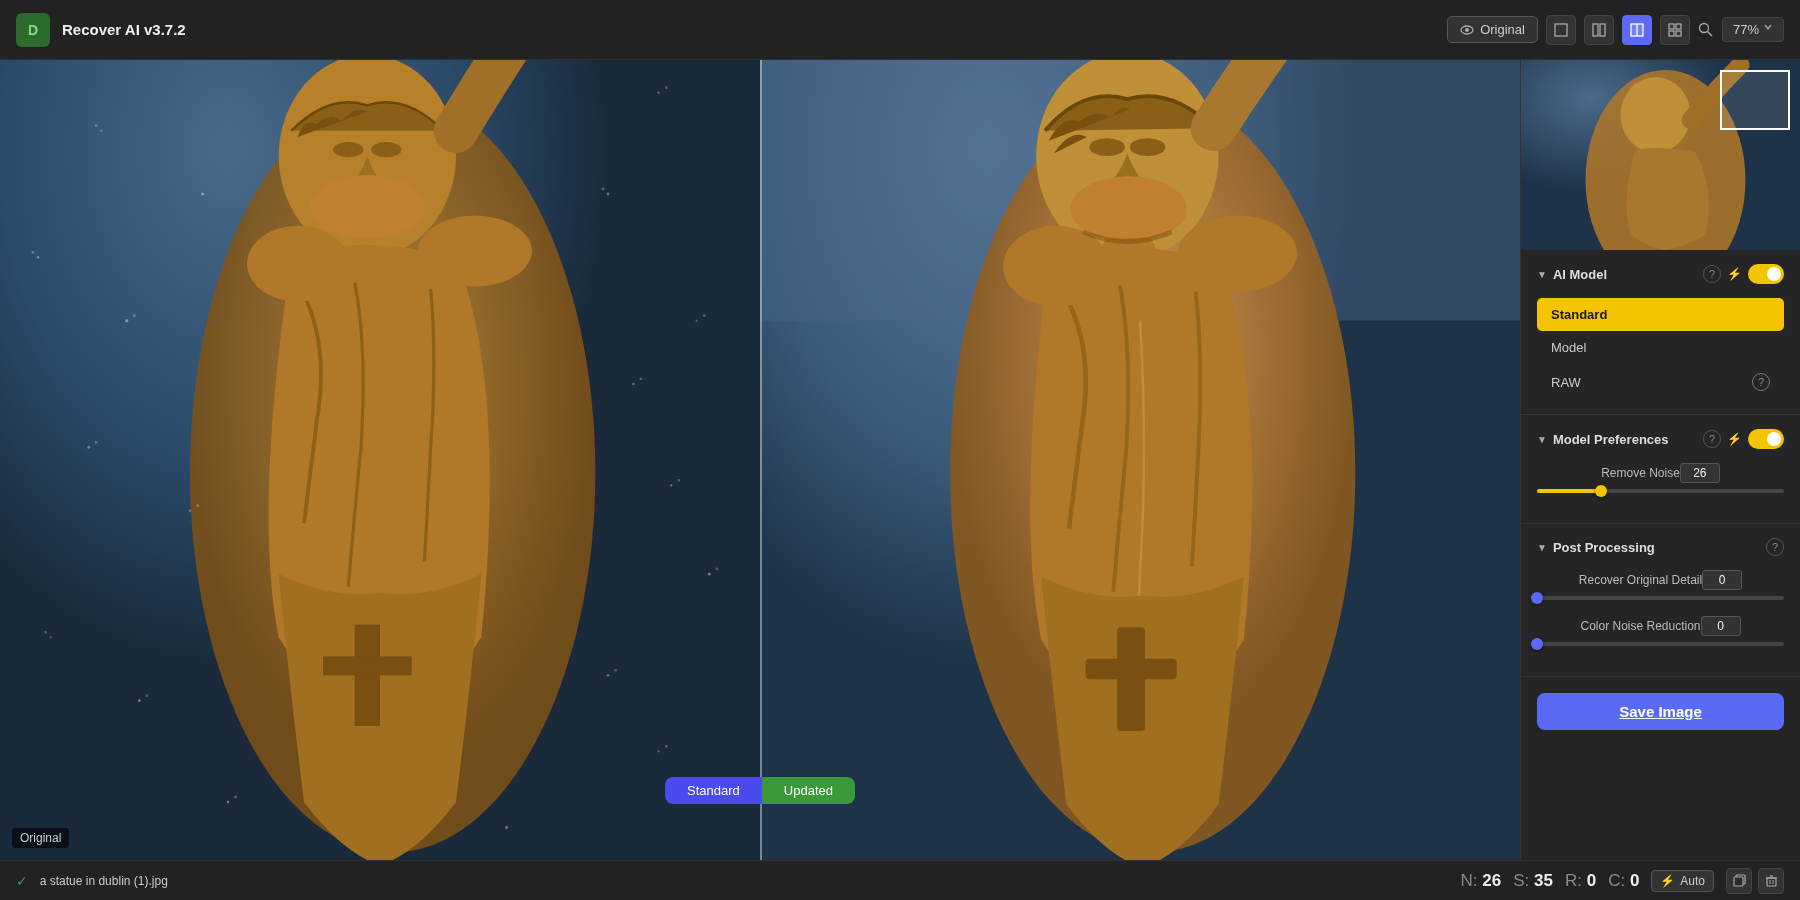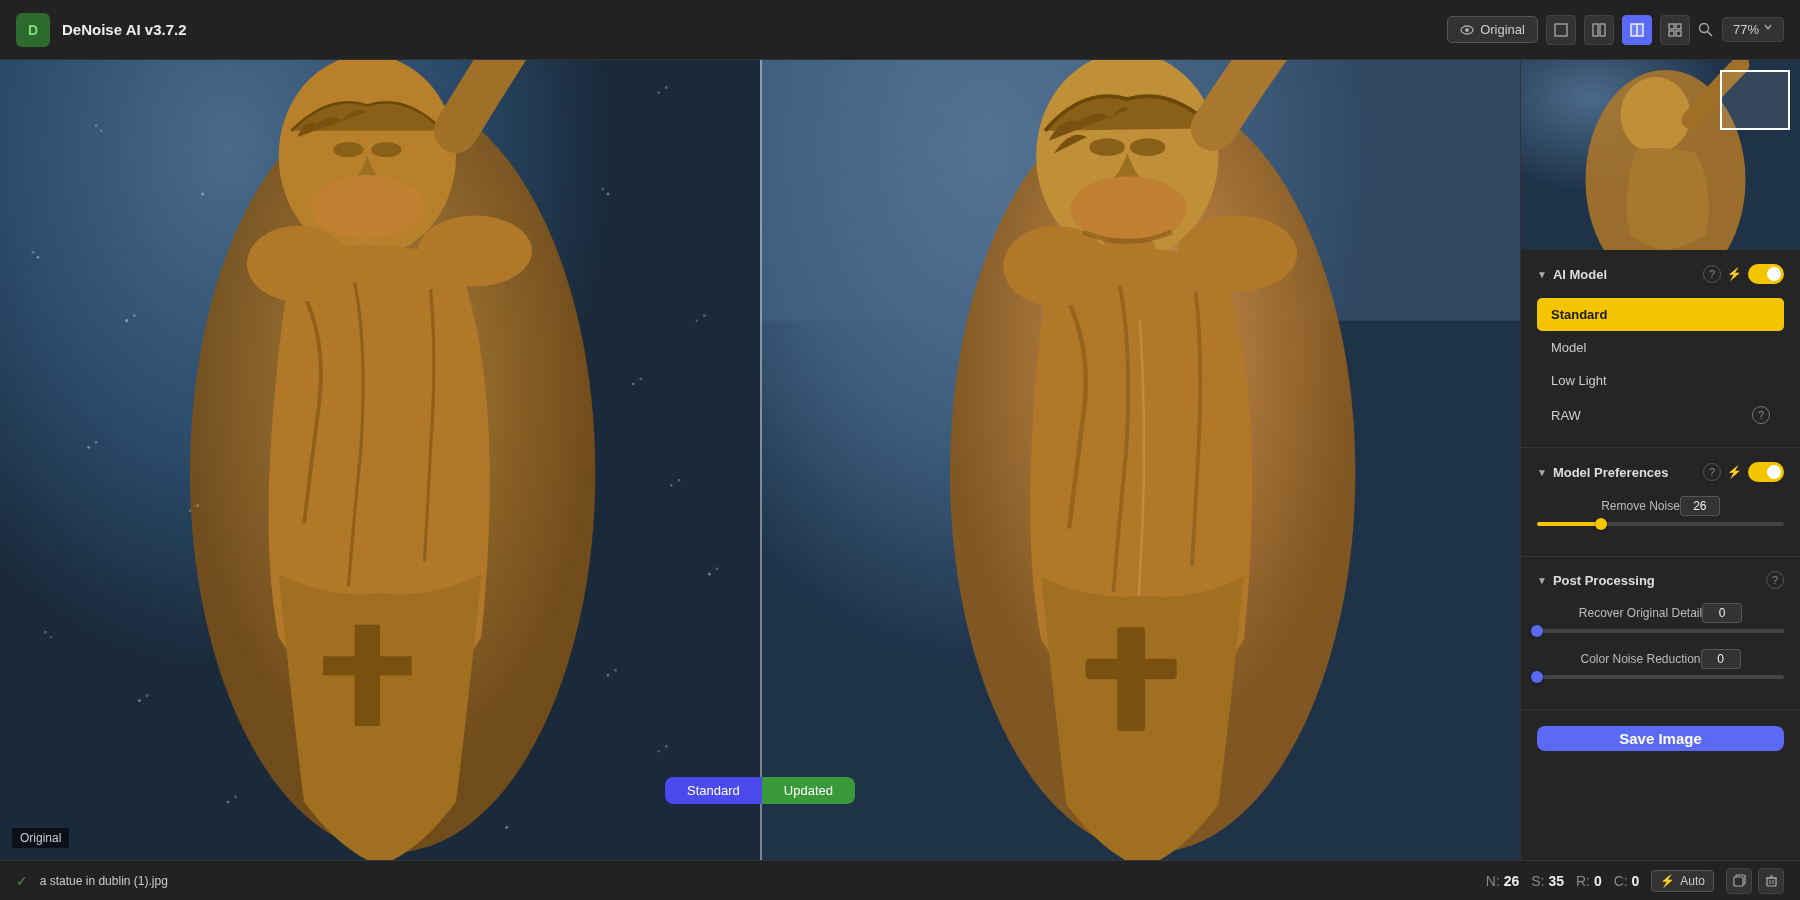--- a/index.html
+++ b/index.html
@@ -151,21 +151,21 @@
     .status-check {
       color: #4a9a4a;
       font-size: 14px;
     }
     .status-filename {
       font-size: 12px;
       color: #ccc;
     }
     .status-spacer { flex: 1; }
     .status-params {
-      font-size: 14px;
+      font-size: 17px;
       color: #aaa;
       display: flex;
       gap: 12px;
     }
     .status-param span:first-child { color: #888; }
     .status-param span:last-child { color: #eee; font-weight: 600; }
     .status-auto {
       background: #333;
       border: 1px solid #555;
       border-radius: 4px;
@@ -405,41 +405,42 @@
 
     
     .save-btn {
       margin: 16px;
       background: #5a6af5;
       border: none;
       color: #fff;
       font-size: 15px;
       font-weight: 600;
       border-radius: 8px;
-      padding: 4px;
+      padding: 10px;
       width: calc(100% - 32px);
       cursor: pointer;
+      text-decoration: underline;
     }
 
     
     .statue-left, .statue-right {
       width: 100%;
       height: 100%;
       position: absolute;
       top: 0; left: 0;
     }
   </style>
 </head>
 <body>
 
 <div class="header">
   <div class="logo">
     <span>D</span>
   </div>
-  <span class="app-title">DeNoise AI v3.7.2</span>
+  <span class="app-title">Recover AI v3.7.2</span>
   <div class="header-spacer"></div>
   <div class="header-controls">
     <button class="btn-original">
       <svg width="14" height="14" viewBox="0 0 14 14" fill="none">
         <ellipse cx="7" cy="7" rx="6" ry="4" stroke="#aaa" stroke-width="1.3" fill="none"></ellipse>
         <circle cx="7" cy="7" r="2" fill="#aaa"></circle>
       </svg>
       <span>Original</span>
     </button>
 
@@ -701,23 +702,20 @@
         </div>
       </div>
       <div class="model-options">
         <div class="model-option selected">
           <span>Standard</span>
         </div>
         <div class="model-option">
           <span>Model</span>
         </div>
         <div class="model-option">
-          <span>Low Light</span>
-        </div>
-        <div class="model-option">
           <span>RAW</span>
           <div class="model-option-help">?</div>
         </div>
       </div>
     </div>
 
     <div class="panel-section">
       <div class="section-header">
         <span class="section-collapse">▼</span>
         <span class="section-title">Model Preferences</span>

